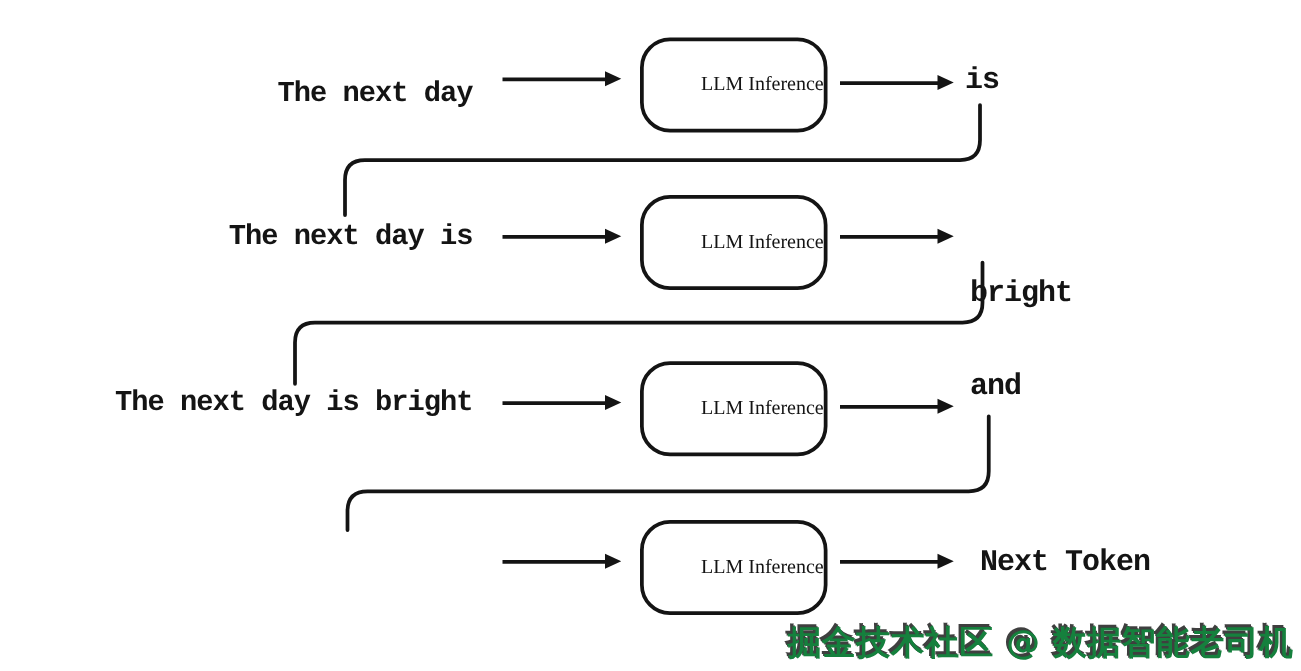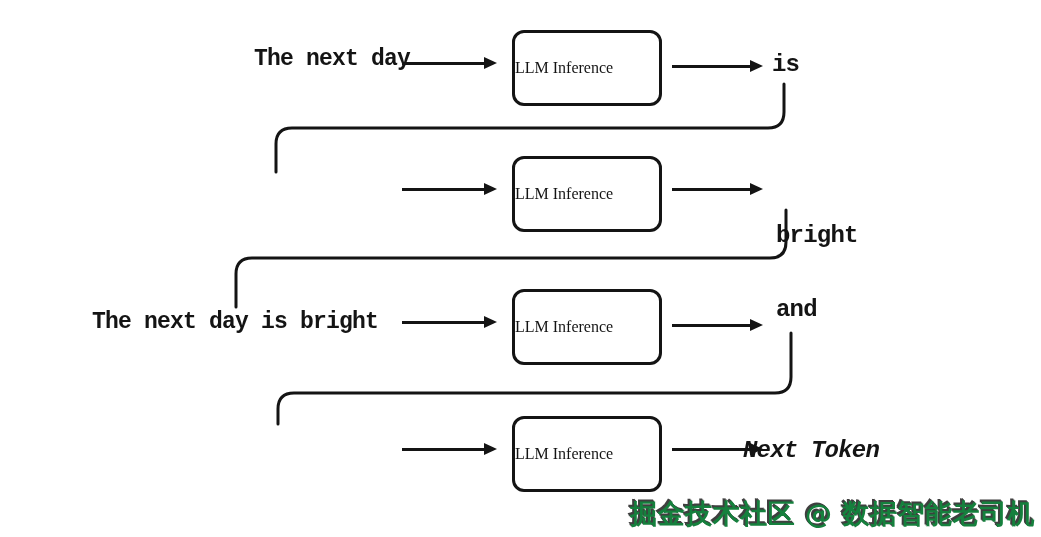--- a/index.html
+++ b/index.html
@@ -13,21 +13,21 @@
   }
   
   .prompt{
     position:absolute;
     left:0;width:378px;height:30px;line-height:30px;
     text-align:right;
     font-size:23px;font-weight:bold;letter-spacing:-0.8px;
     white-space:nowrap;
     color:#141414;
   }
-  .prompt.r1{top:44px;padding-left:32px;}
+  .prompt.r1{top:60px;}
   .prompt.r2{top:174px;}
   .prompt.r3{top:307px;}
   .prompt.r4{top:432px;}
 
   
   .arrow{
     position:absolute;height:3px;background:#141414;
   }
   .arrow::after{
     content:"";position:absolute;right:-12px;top:-5px;
@@ -40,44 +40,44 @@
   .a-out{left:672px;width:79px;}
   .a-in.r1{top:62px;}   .a-out.r1{top:65px;}
   .a-in.r2{top:188px;}  .a-out.r2{top:188px;}
   .a-in.r3{top:321px;}  .a-out.r3{top:324px;}
   .a-in.r4{top:448px;}  .a-out.r4{top:448px;}
 
   
   .llm-box{
     position:absolute;left:512px;width:150px;height:76px;
     box-sizing:border-box;
-    border:3.5px solid #141414;border-radius:12px;
+    border:3.5px solid #141414;border-radius:24px;
     background:#ffffff;
-    display:flex;align-items:center;justify-content:flex-start;
+    display:flex;align-items:center;justify-content:flex-end;
   }
   .llm-box.r1{top:30px;}
   .llm-box.r2{top:156px;}
   .llm-box.r3{top:289px;}
   .llm-box.r4{top:416px;}
   .llm-label{
     font-family:"Liberation Serif","DejaVu Serif",serif;
     font-size:16px;font-weight:normal;color:#141414;
     white-space:nowrap;
   }
 
   
   .token{
     position:absolute;height:30px;line-height:30px;
     font-size:24px;font-weight:bold;letter-spacing:-0.8px;
     white-space:nowrap;color:#141414;text-align:center;
   }
   .token.r1{left:772px;top:50px;}
   .token.r2{left:776px;top:177px;margin-top:44px;}
   .token.r3{left:776px;top:295px;}
-  .token.r4{left:743px;top:436px;font-style:italic;}
+  .token.r4{left:784px;top:436px;}
 
   
   #connectors{position:absolute;left:0;top:0;pointer-events:none;}
   #connectors path{stroke:#141414;stroke-width:3;fill:none;stroke-linecap:round;}
 
   
   .watermark{
     position:absolute;right:6px;bottom:5px;
     font-family:"DejaVu Sans",sans-serif;
     font-size:27px;font-weight:bold;letter-spacing:0.5px;
@@ -92,20 +92,21 @@
 <div id="canvas">
 
   <div class="prompt r1">The next day</div>
   <div class="arrow a-in r1"></div>
   <div class="llm-box r1">
     <span class="llm-label">LLM Inference</span>
   </div>
   <div class="arrow a-out r1"></div>
   <div class="token r1">is</div>
 
+  <div class="prompt r2">The next day is</div>
   <div class="arrow a-in r2"></div>
   <div class="llm-box r2">
     <span class="llm-label">LLM Inference</span>
   </div>
   <div class="arrow a-out r2"></div>
   <div class="token r2">bright</div>
 
   <div class="prompt r3">The next day is bright</div>
   <div class="arrow a-in r3"></div>
   <div class="llm-box r3">

